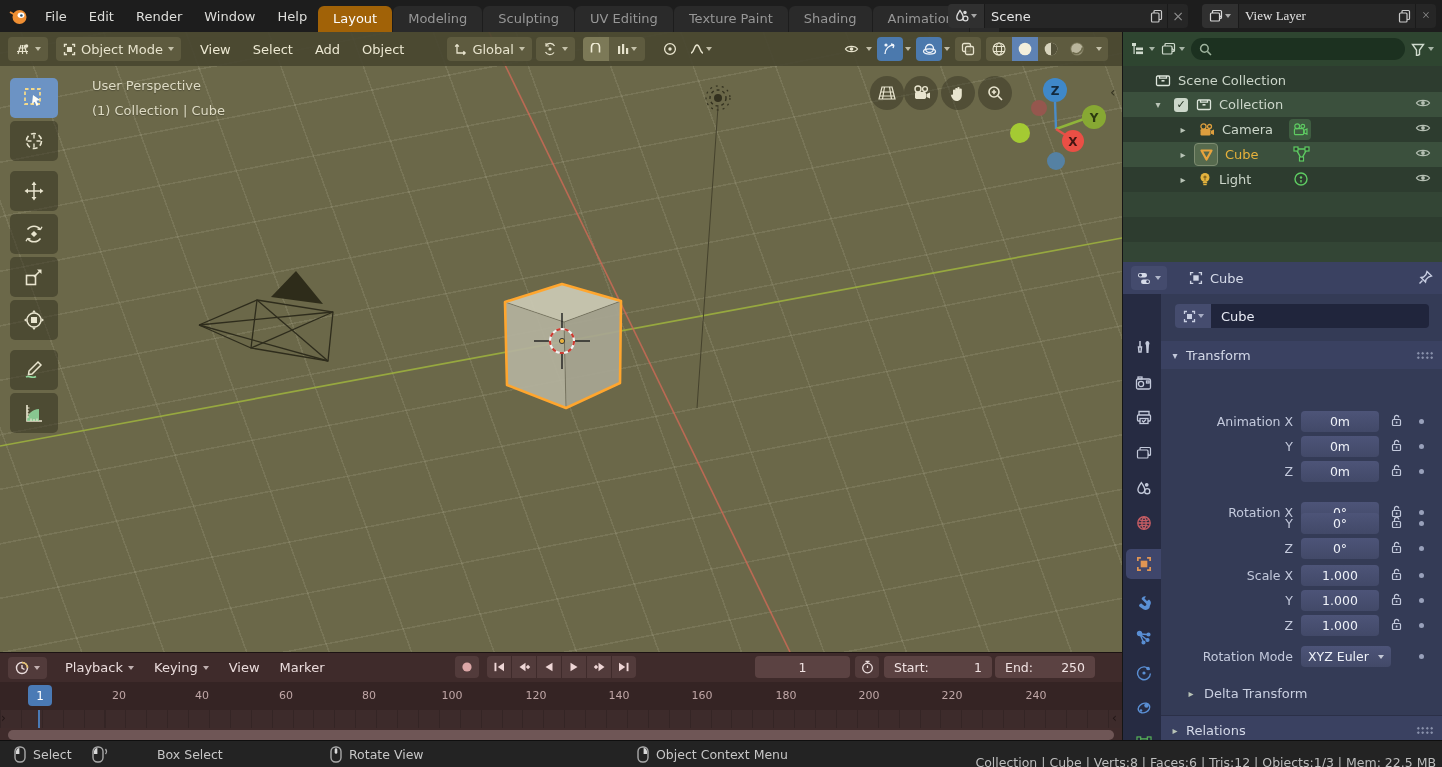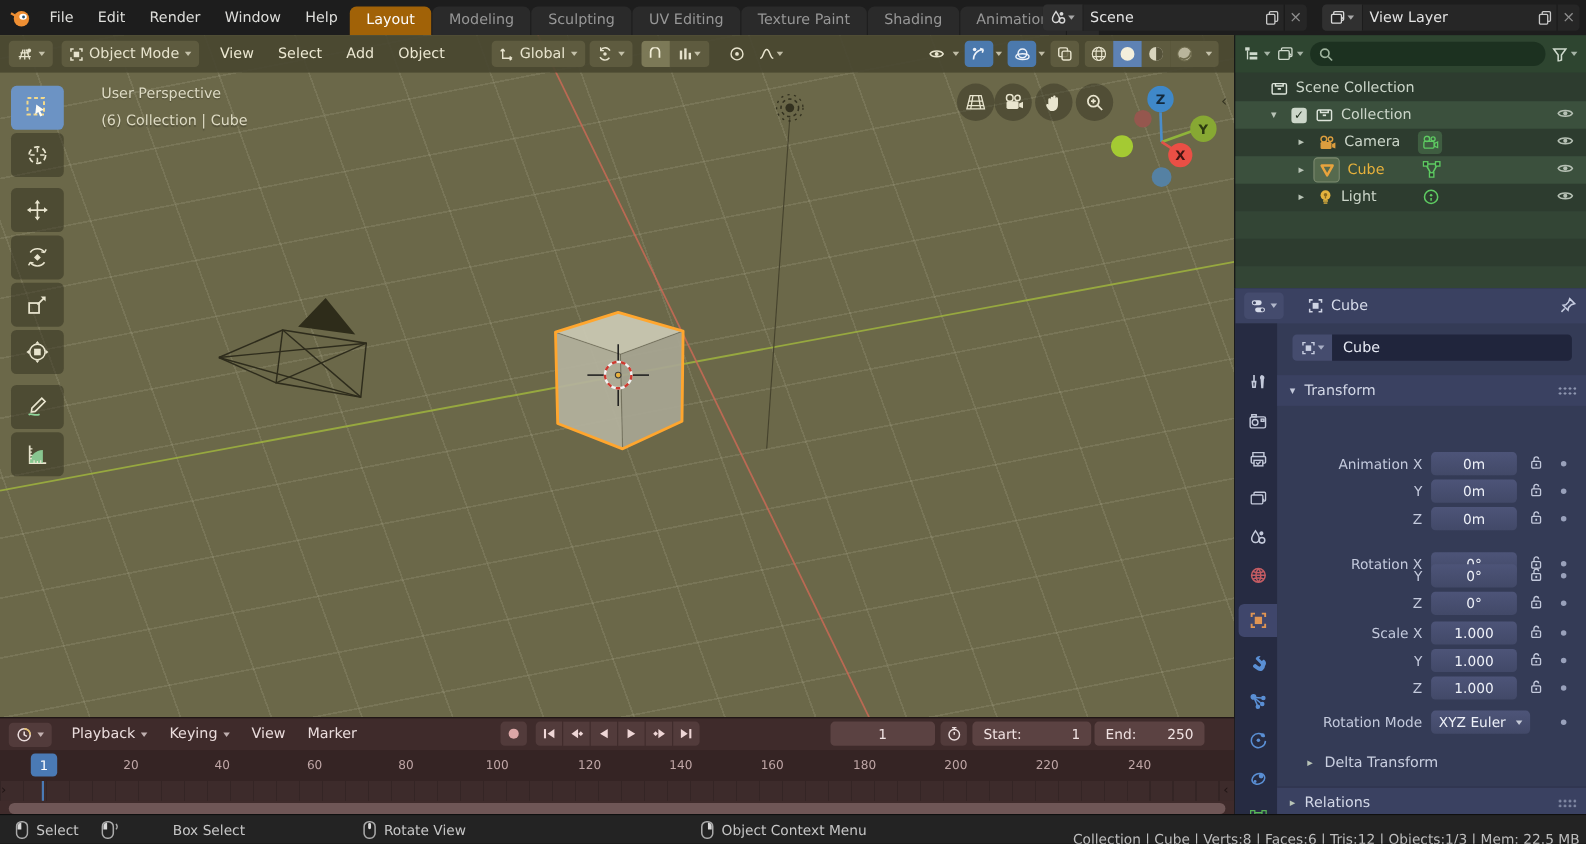--- a/index.html
+++ b/index.html
@@ -149,21 +149,21 @@
     <span class="idtext">Scene</span>
     <span class="copyic">
       <svg width="13" height="14" viewBox="0 0 13 14" fill="none" stroke="#c9c9c9" stroke-width="1.2">
           <rect x="4" y="1.5" width="7.5" height="9" rx="1"></rect>
           <rect x="1.5" y="4" width="7.5" height="9" rx="1" fill="#262626"></rect>
         </svg>
     </span>
     <span class="xbtn">×</span>
   </div>
 
-  <div class="idwidget" style="left:1202px;width:234px;">
+  <div class="idwidget" style="left:1202px;width:234px;font-family:Liberation Serif, serif;">
     <span class="icobtn">
       <svg width="14" height="14" viewBox="0 0 14 14" fill="none" stroke="#d8d8d8" stroke-width="1.2">
           <rect x="3.5" y="1.5" width="9" height="8" rx="1"></rect>
           <path d="M3.5,7 l2.5-2.5 2.5,3 1.5-1.5 2.5,2.5"></path>
           <rect x="1.5" y="4" width="9" height="8" rx="1" fill="#262626"></rect>
         </svg>
       <span class="chev"></span>
     </span>
     <span class="idtext">View Layer</span>
     <span class="copyic">
@@ -405,21 +405,21 @@
     <div class="tool">
       <svg width="22" height="22" viewBox="0 0 22 22" fill="none">
           <path d="M4,3 v16 h15" stroke="#e9e5cf" stroke-width="1.6"></path>
           <path d="M4,19 A12,12 0 0 1 16,7 L16,19 Z" fill="#8fd49a" opacity="0.9"></path>
           <path d="M4,6 h2.5 M4,9 h2 M4,12 h2.5 M4,15 h2 M8,19 v-2.5 M11,19 v-2 M14,19 v-2.5" stroke="#e9e5cf" stroke-width="1.1"></path>
         </svg>
     </div>
   </div>
 
   <div class="vtext" style="top:46px;">User Perspective</div>
-  <div class="vtext" style="top:71px;">(6) Collection | Cube</div>
+  <div class="vtext" style="top:71px;">(1) Collection | Cube</div>
 
   <div class="roundbtn" style="left:870px;top:44px;">
     <svg width="18" height="16" viewBox="0 0 18 16" fill="none" stroke="#e9e5cf" stroke-width="1.2">
         <path d="M4,2 h10 l3,12 H1 Z M6.5,2 l-2,12 M11.5,2 l2,12 M2.8,7 h12.4 M2,11 h14"></path>
       </svg>
   </div>
   <div class="roundbtn" style="left:904px;top:44px;">
     <svg width="19" height="16" viewBox="0 0 19 16">
         <circle cx="6" cy="4" r="3" fill="none" stroke="#e9e5cf" stroke-width="1.4"></circle>
         <circle cx="13" cy="4" r="2.4" fill="none" stroke="#e9e5cf" stroke-width="1.4"></circle>

